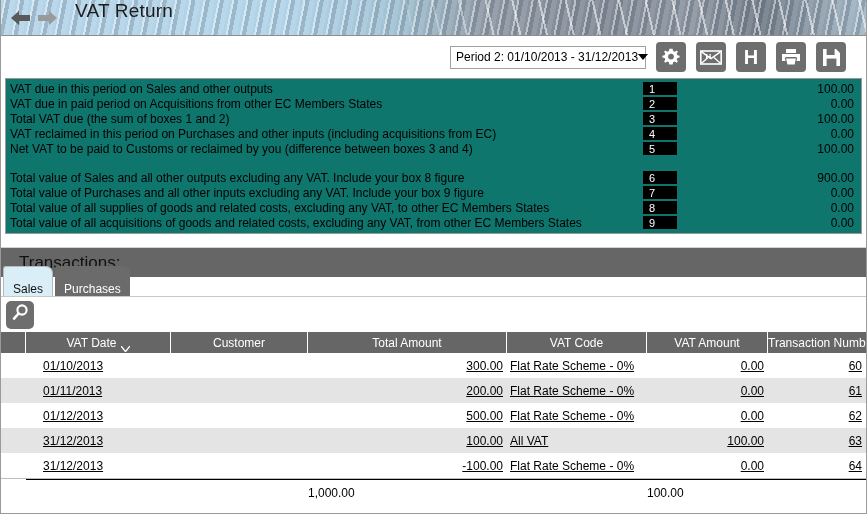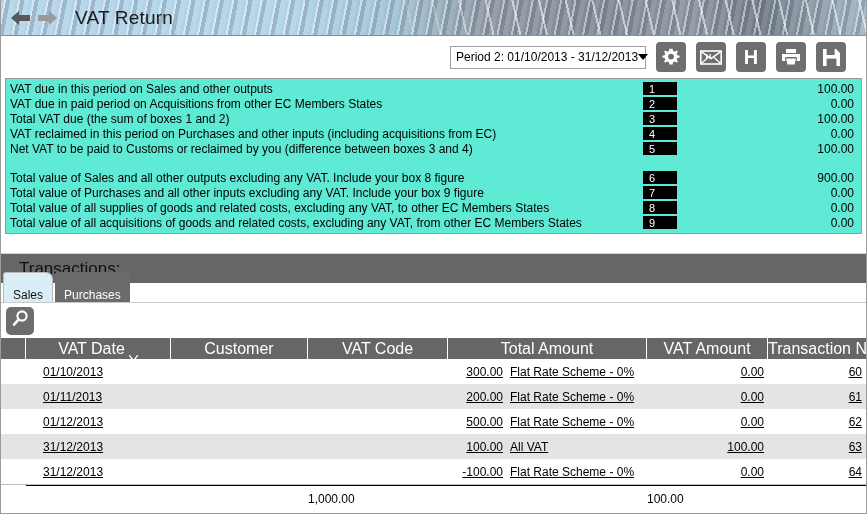--- a/index.html
+++ b/index.html
@@ -19,21 +19,20 @@
     display: flex;
     flex-direction: column;
   }
 
   
   .titlebar {
     height: 36px;
     flex: 0 0 36px;
     position: relative;
     display: flex;
-    align-items: center;
     background: #a8cde4;
     border-bottom: 1px solid #8d8d8d;
     overflow: hidden;
   }
   .titlebar-tex {
     position: absolute; inset: 0;
     background:
       repeating-linear-gradient(101deg,
         rgba(255,255,255,0.00) 0px, rgba(255,255,255,0.00) 3px,
         rgba(255,255,255,0.45) 3px, rgba(255,255,255,0.45) 5px,
@@ -120,21 +119,21 @@
     font-size: 20px;
     font-weight: bold;
     font-family: "Liberation Sans", sans-serif;
     line-height: 1;
   }
 
   
   .vat-panel {
     margin: 0 4px;
     border: 1px solid #9a9a9a;
-    background: #5eead4;
+    background: #0f766e;
     flex: 0 0 auto;
     padding: 2px 0 3px 0;
   }
   .vat-row {
     display: flex;
     align-items: center;
     height: 15px;
     font-size: 12px;
     color: #000;
   }
@@ -165,21 +164,21 @@
 
   
   .trans-header {
     flex: 0 0 30px;
     height: 30px;
     background: #666666;
     border-top: 1px solid #d2d2d2;
     display: flex;
     align-items: center;
     padding-left: 18px;
-    margin-top: 19px;
+    margin-top: 13px;
   }
   .trans-header span {
     color: #111111;
     font-size: 17px;
   }
 
   
   .tabstrip {
     flex: 0 0 19px;
     height: 19px;
@@ -237,21 +236,21 @@
     display: flex;
     flex-direction: column;
     overflow: hidden;
     background: #fff;
   }
   .grid-head {
     display: flex;
     height: 21px;
     background: #666666;
     color: #ffffff;
-    font-size: 16px;
+    font-size: 12px;
     flex: 0 0 21px;
   }
   .grid-head .cell {
     display: flex;
     align-items: center;
     justify-content: center;
     border-right: 1px solid #ffffff;
     white-space: nowrap;
     gap: 4px;
   }
@@ -470,25 +469,25 @@
         <span>VAT Date</span>
         <span class="sort-caret">
           <svg width="9" height="6" viewBox="0 0 9 6">
               <path d="M0 0 L4.5 5.6 L9 0" fill="none" stroke="#ffffff" stroke-width="1.4"></path>
             </svg>
         </span>
       </div>
       <div class="cell c-cust">
         <span>Customer</span>
       </div>
+      <div class="cell c-total">
+        <span>Total Amount</span>
+      </div>
       <div class="cell c-code">
         <span>VAT Code</span>
-      </div>
-      <div class="cell c-total">
-        <span>Total Amount</span>
       </div>
       <div class="cell c-vat">
         <span>VAT Amount</span>
       </div>
       <div class="cell c-txn">
         <span>Transaction Number</span>
       </div>
     </div>
 
     <div class="grid-row odd">

